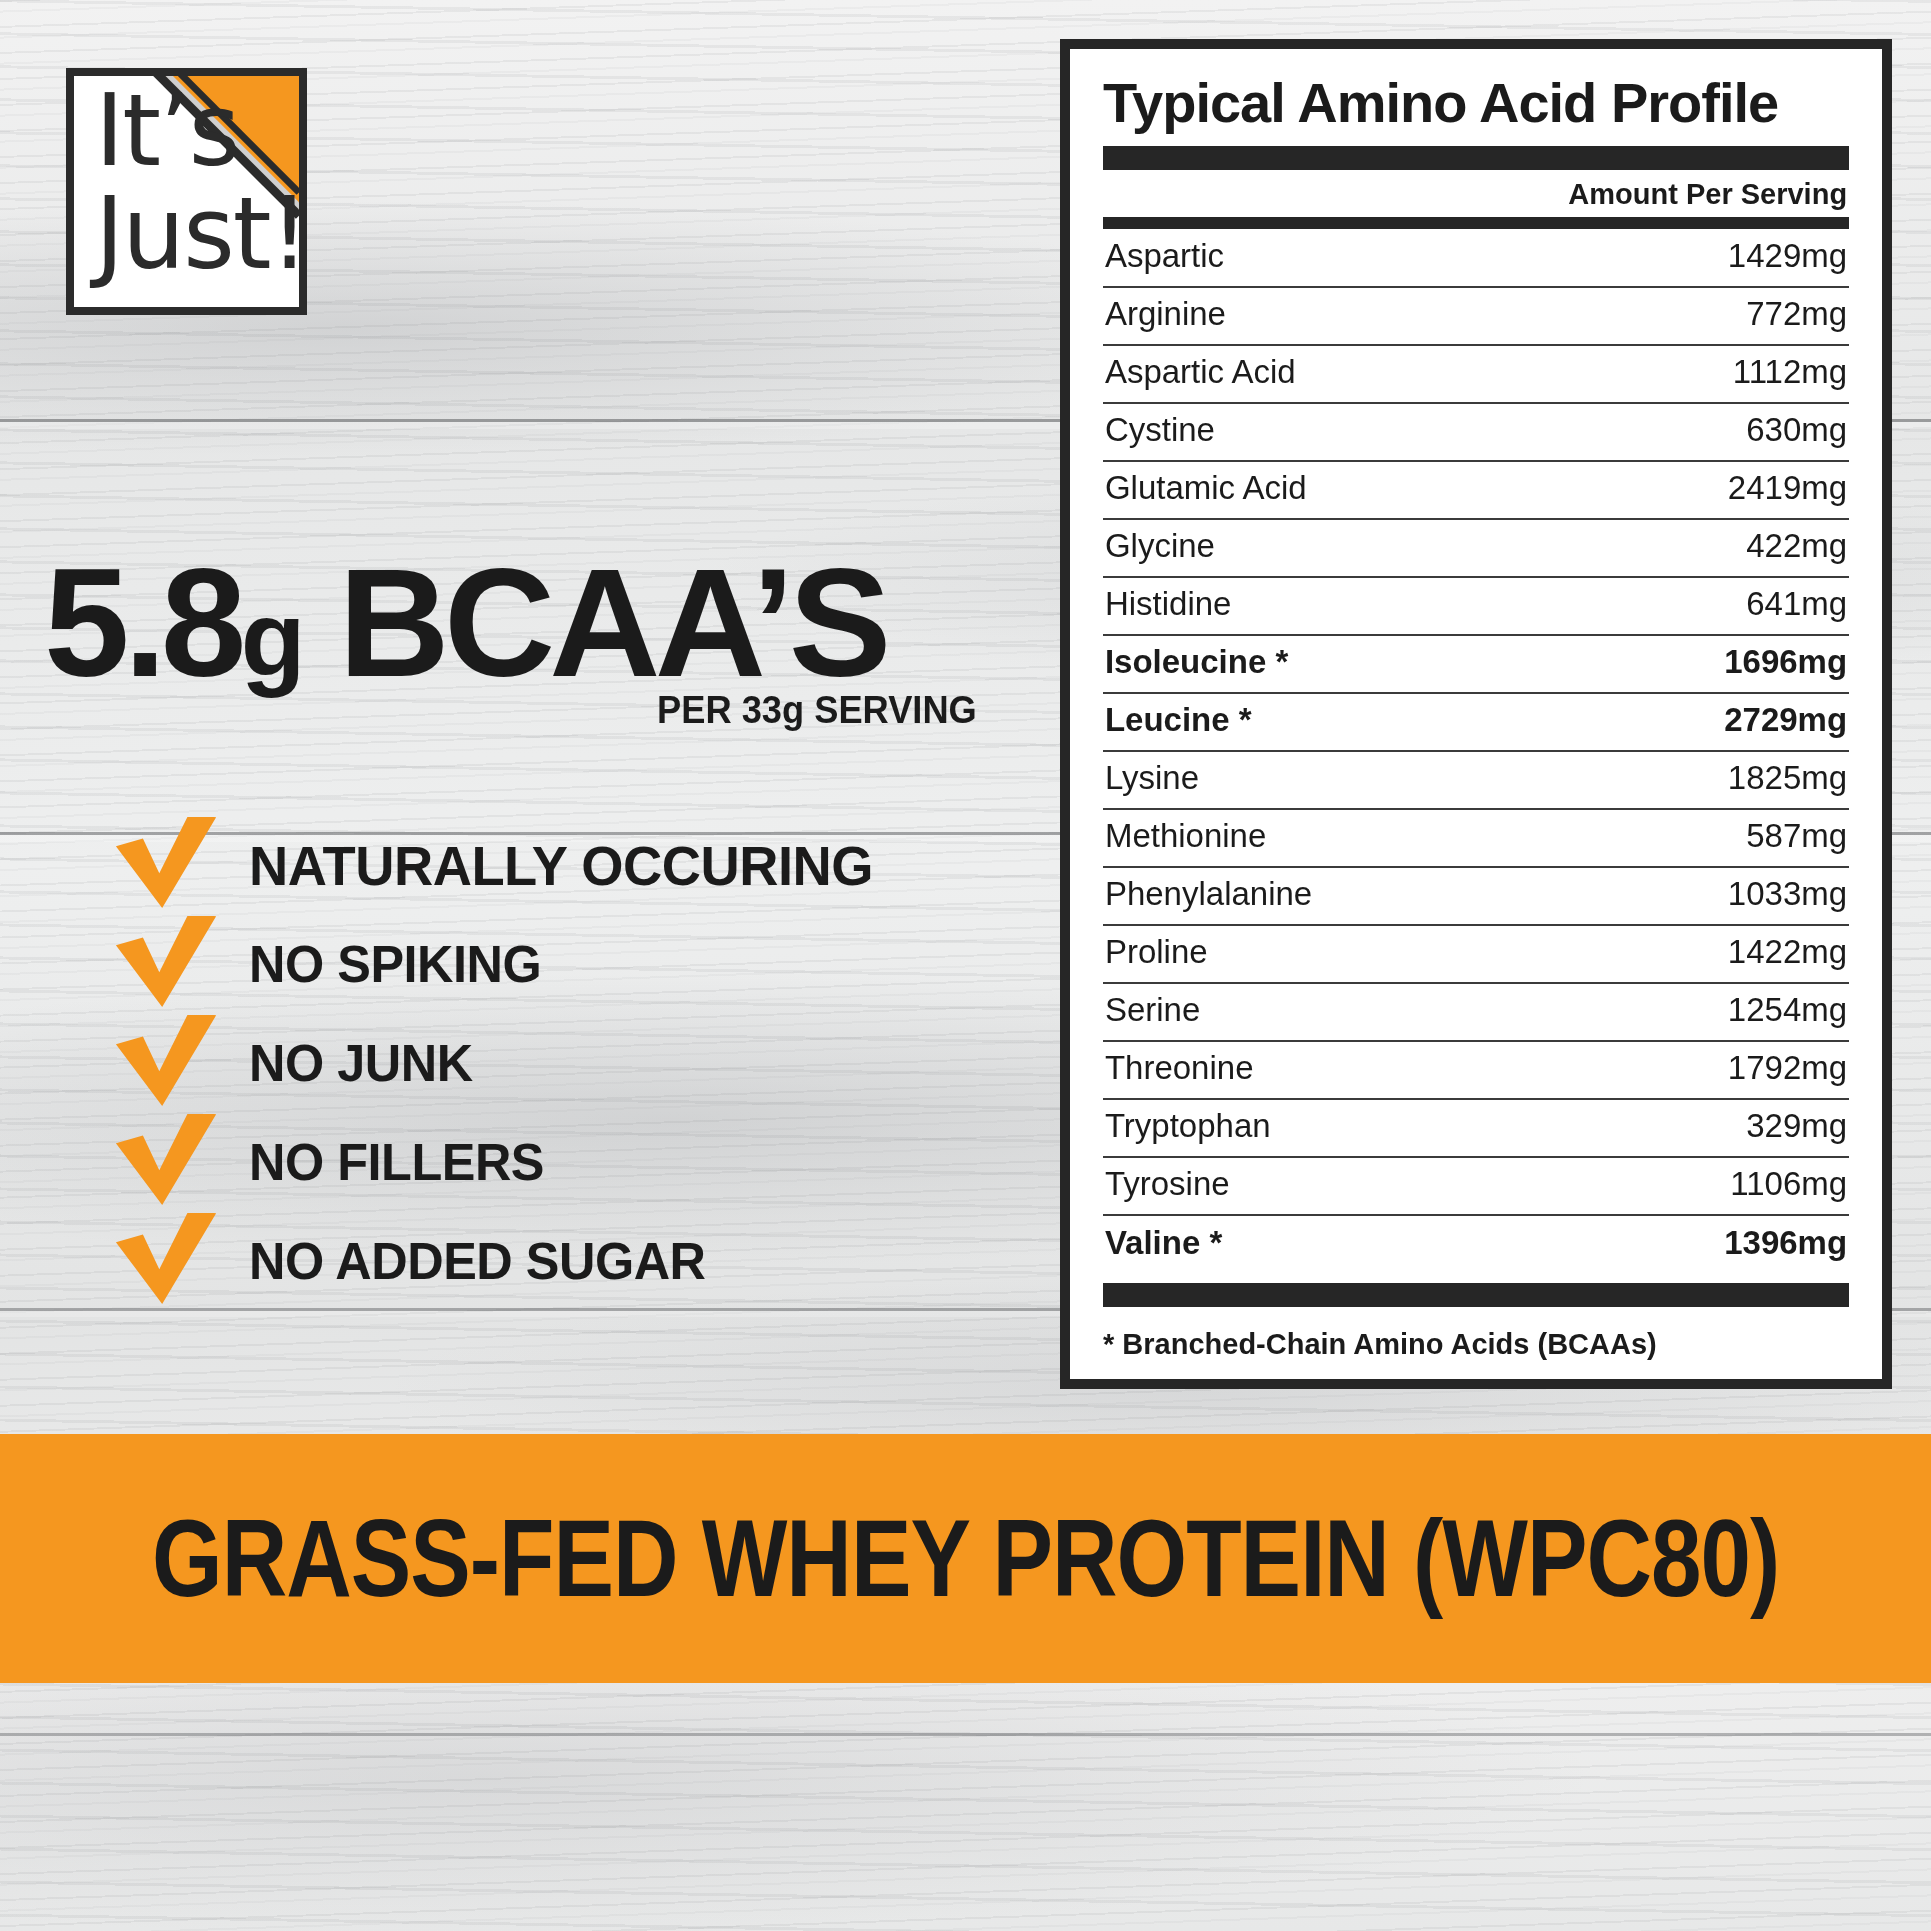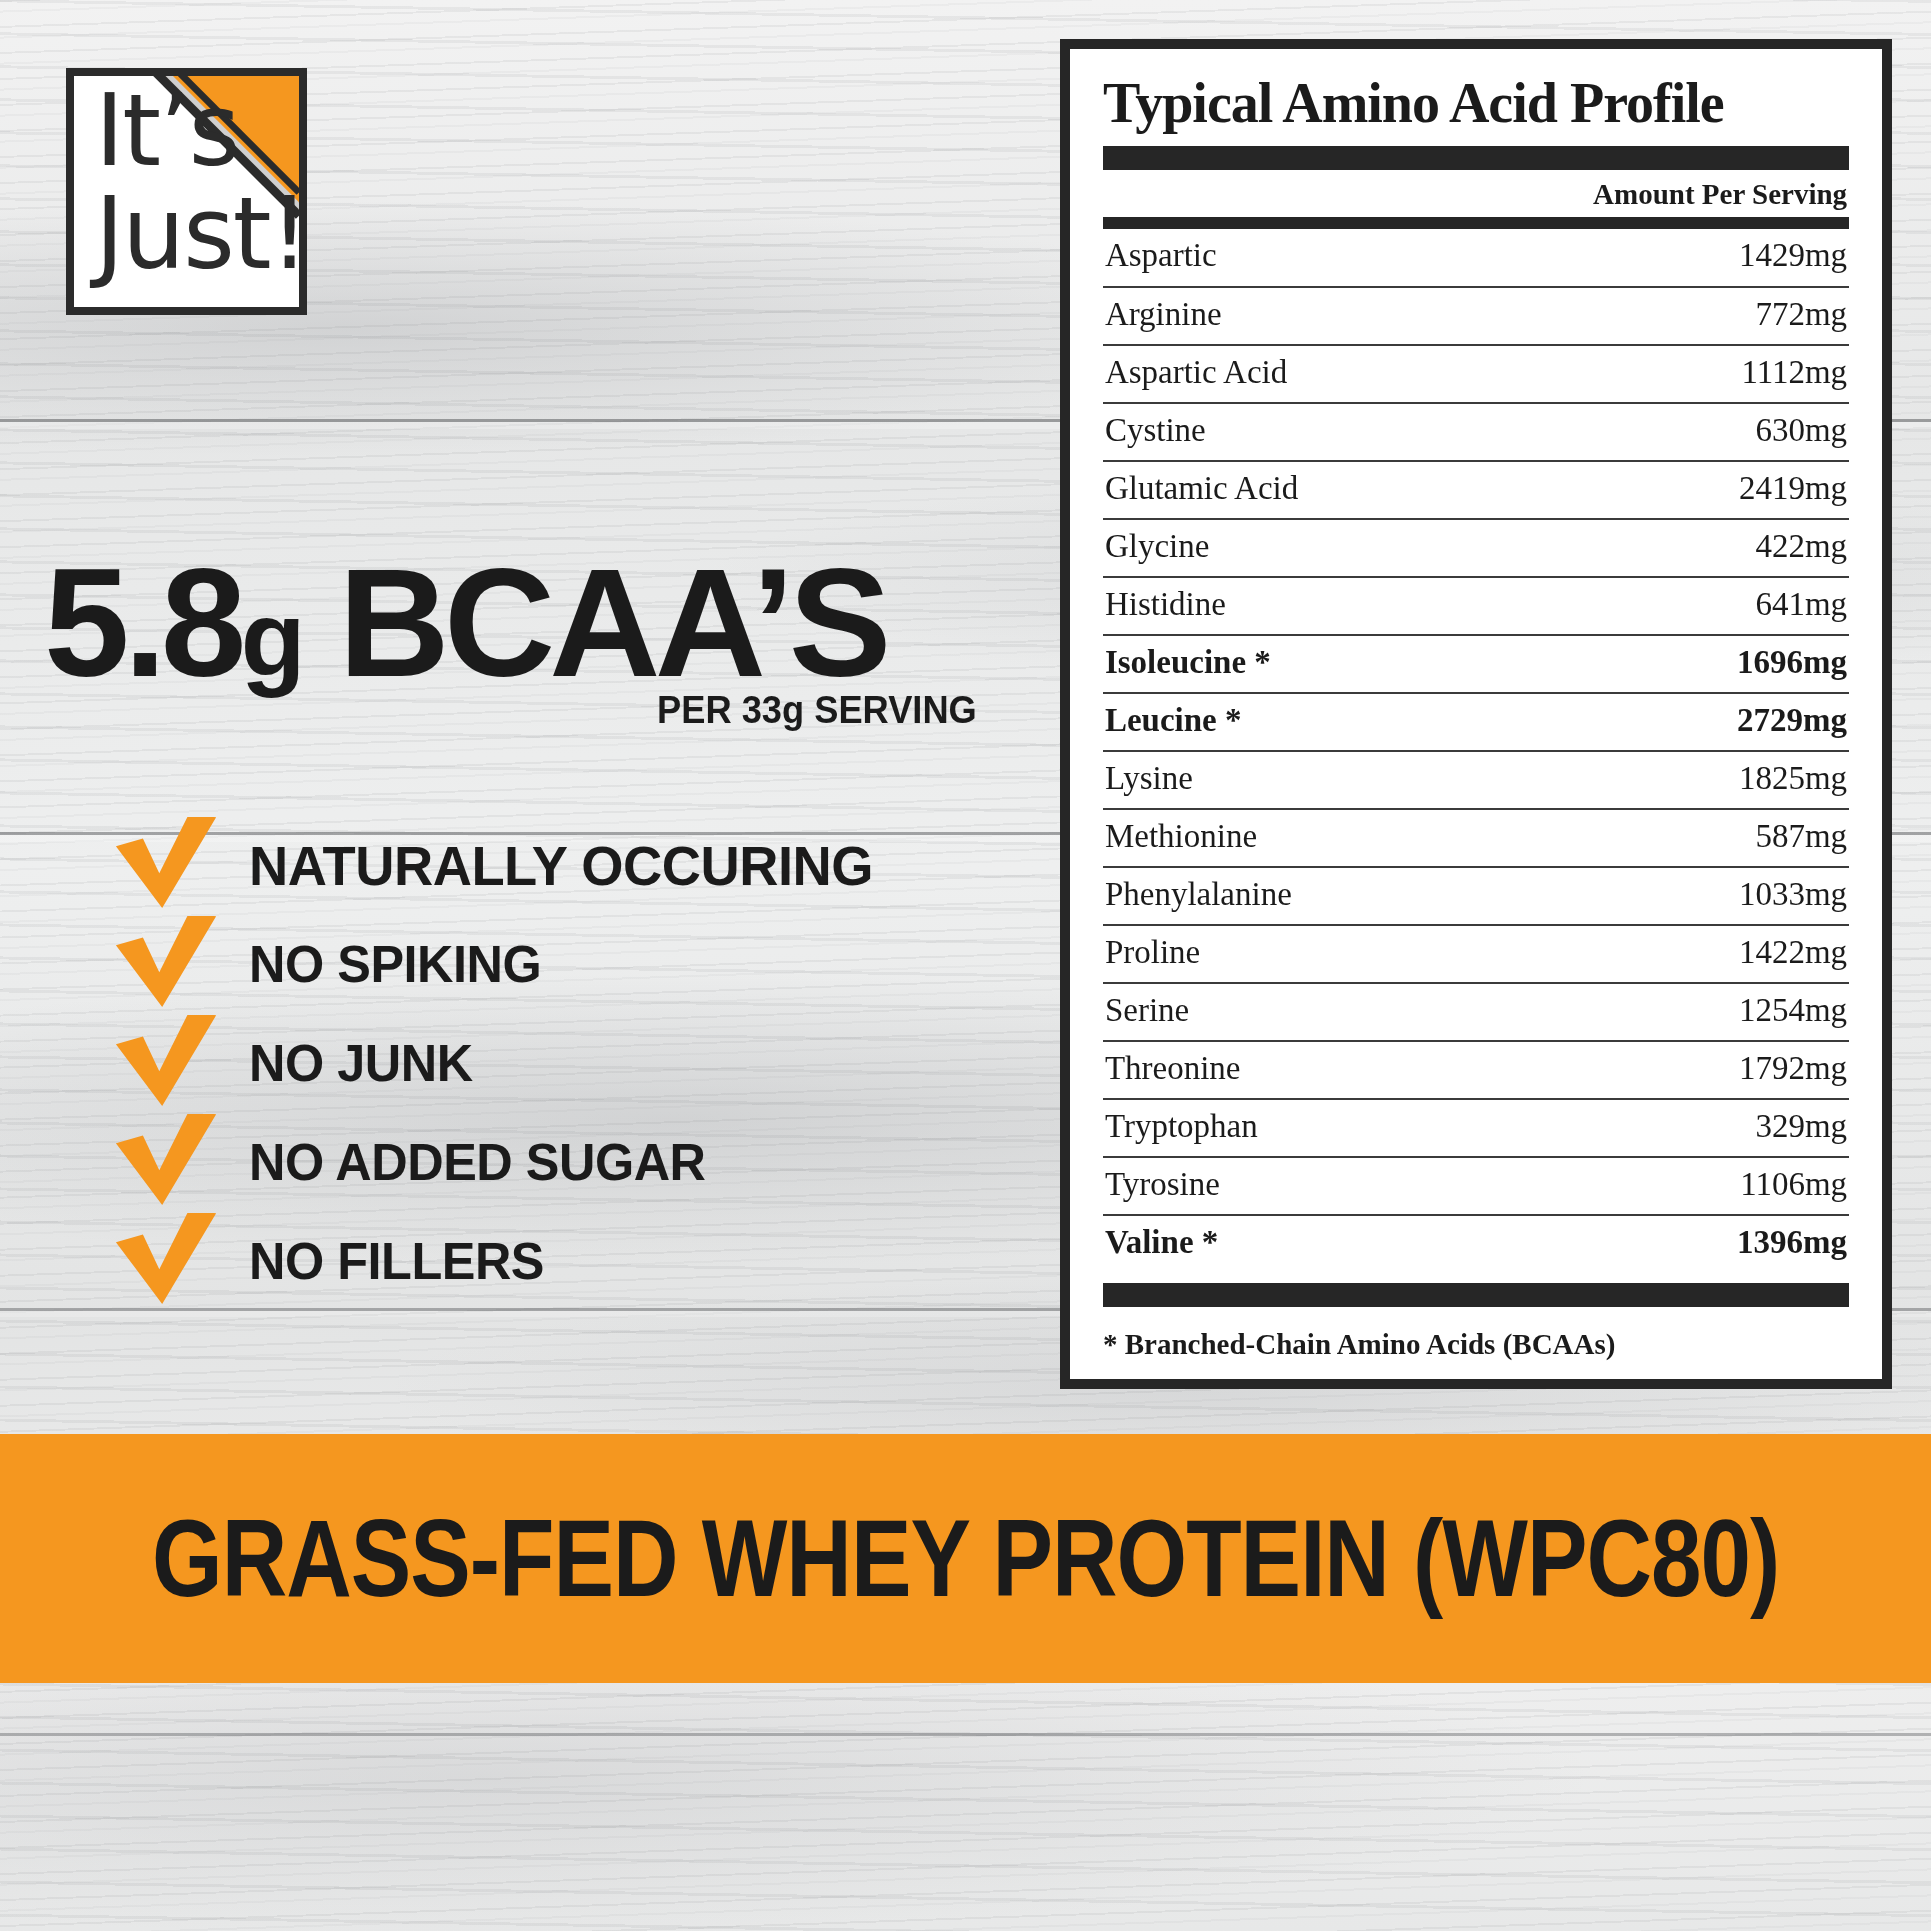--- a/index.html
+++ b/index.html
@@ -111,21 +111,20 @@
     transform:scaleX(.97); transform-origin:left center;
   }
   .benefit.b1 .benefit-label { font-size:56px; }
 
   
   #panel {
     position:absolute; left:1060px; top:39px;
     width:832px; height:1350px;
     background:#fff;
     border:10.6px solid #262626;
-    font-family:Liberation Serif, serif;
   }
   #panel-inner { padding:25px 33px 0 33px; }
   #panel-title {
     font-size:56px; font-weight:700; color:#1b1b1b;
     letter-spacing:-1px; line-height:1.05;
     margin-bottom:13.5px;
   }
   .bar-thick { height:24px; background:#262626; }
   .bar-thin  { height:12.6px; background:#262626; }
   #aps-row {
@@ -217,30 +216,30 @@
     </span>
     <span class="benefit-label">NO JUNK</span>
   </div>
 
   <div class="benefit">
     <span class="check">
       <svg width="106" height="97" viewBox="0 0 110 100">
         <polygon points="2,30 30,22 47,58 78,-4 106,0 50,94" fill="#F5971F"></polygon>
       </svg>
     </span>
+    <span class="benefit-label">NO FILLERS</span>
+  </div>
+
+  <div class="benefit">
+    <span class="check">
+      <svg width="106" height="97" viewBox="0 0 110 100">
+        <polygon points="2,30 30,22 47,58 78,-4 106,0 50,94" fill="#F5971F"></polygon>
+      </svg>
+    </span>
     <span class="benefit-label">NO ADDED SUGAR</span>
-  </div>
-
-  <div class="benefit">
-    <span class="check">
-      <svg width="106" height="97" viewBox="0 0 110 100">
-        <polygon points="2,30 30,22 47,58 78,-4 106,0 50,94" fill="#F5971F"></polygon>
-      </svg>
-    </span>
-    <span class="benefit-label">NO FILLERS</span>
   </div>
 
 </div>
 
 <div id="panel">
   <div id="panel-inner">
     <div id="panel-title">Typical Amino Acid Profile</div>
     <div class="bar-thick"></div>
     <div id="aps-row">
       <span id="aps-label">Amount Per Serving</span>

